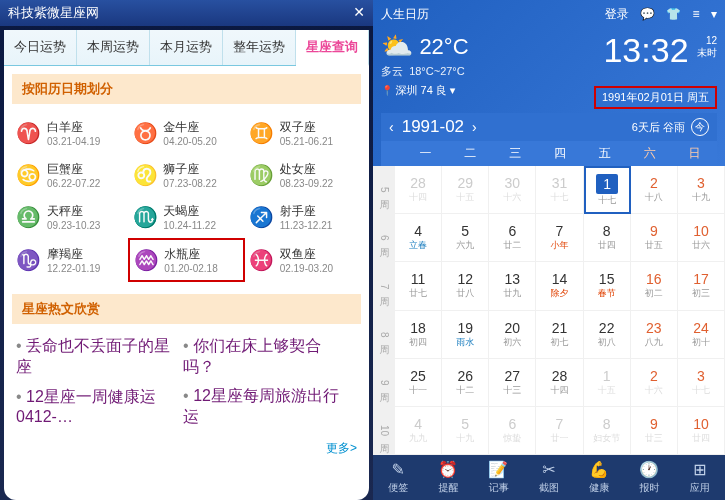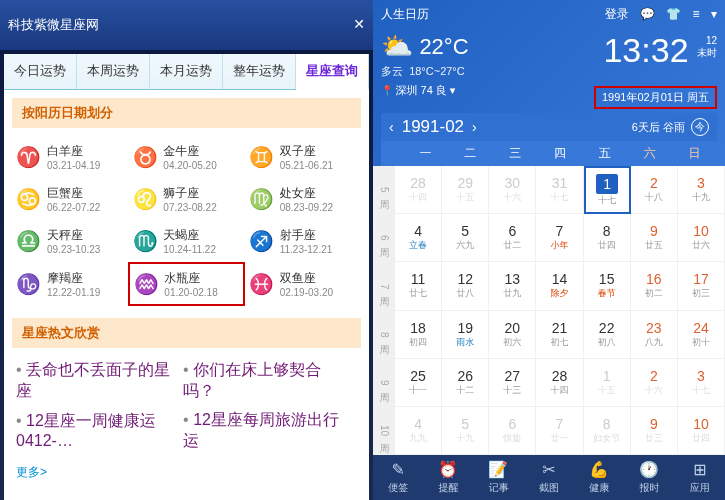--- a/index.html
+++ b/index.html
@@ -1,36 +1,36 @@
 <!DOCTYPE html>
 <html><head>
 <meta charset="utf-8">
 <style>
 *{margin:0;padding:0;box-sizing:border-box;font-family:"Microsoft YaHei",Arial,sans-serif}
 body{width:725px;height:500px;display:flex;background:#fff;overflow:hidden}
 .left{width:373px;height:500px;background:linear-gradient(#0a1840,#1a2850);position:relative}
-.ltitle{background:linear-gradient(#2850a0,#1a3880);color:#fff;font-size:13px;padding:16px 8px;display:flex;justify-content:space-between;}
+.ltitle{background:linear-gradient(#2850a0,#1a3880);color:#fff;font-size:13px;padding:4px 8px;display:flex;justify-content:space-between;}
 .ltitle .x{color:#fff;cursor:pointer;font-size:14px}
-.lbody{background:#fff;margin:4px;border-radius:4px;height:calc(100% - 30px)}
+.lbody{background:#fff;margin:4px;border-radius:12px;height:calc(100% - 30px)}
 .tabs{display:flex;border-bottom:1px solid #7ac8e0;background:linear-gradient(#f0f8fc,#e8f4fa)}
 .tab{padding:8px 10px;font-size:13px;color:#333;cursor:pointer;border-right:1px solid #c0e0ec}
-.tab.active{background:#fff;color:#6d28d9;font-weight:bold;border-bottom:2px solid #fff;margin-bottom:-1px}
+.tab.active{background:#fff;color:#ec4899;font-weight:bold;border-bottom:2px solid #fff;margin-bottom:-1px}
 .section-hdr{background:#fde8cc;color:#d06000;padding:6px 10px;font-size:13px;font-weight:bold;margin:8px 8px 4px}
 .zgrid{display:grid;grid-template-columns:repeat(3,1fr);gap:0;padding:4px 8px}
 .zc{display:flex;align-items:center;padding:6px 2px;border:1px solid transparent}
 .zc.hl{border:2px solid #d00000}
 .zic{width:28px;height:28px;display:flex;align-items:center;justify-content:center;color:#3090d0;font-size:20px;margin-right:4px}
 .zt{display:flex;flex-direction:column}
 .zn{font-size:12px;color:#333}
 .zd{font-size:10px;color:#888}
 .articles{padding:4px 12px}
 .articles ul{list-style:none}
 .articles li{font-size:16px;color:#701a75;padding:4px 0;display:inline-block;width:49%}
 .articles li:before{content:"• ";color:#888}
-.more{padding:4px 12px;font-size:12px;color:#0090d0}
+.more{text-align:right;padding:4px 12px;font-size:12px;color:#0090d0}
 .right{width:352px;height:500px;background:#fff;display:flex;flex-direction:column}
 .rtop{background:linear-gradient(135deg,#2060c0,#3878d8);color:#fff;padding:6px 8px 0}
 .rtbar{display:flex;justify-content:space-between;font-size:12px;padding-bottom:4px}
 .rtbar .icons span{margin-left:8px;cursor:pointer}
 .weather{display:flex;justify-content:space-between;align-items:flex-start;padding:4px 0}
 .wl{display:flex;flex-direction:column}
 .wtemp{display:flex;align-items:center;font-size:22px}
 .wtemp .cl{font-size:26px;margin-right:6px}
 .wdesc{font-size:11px;opacity:.9;margin-top:2px}
 .wr{text-align:right}

